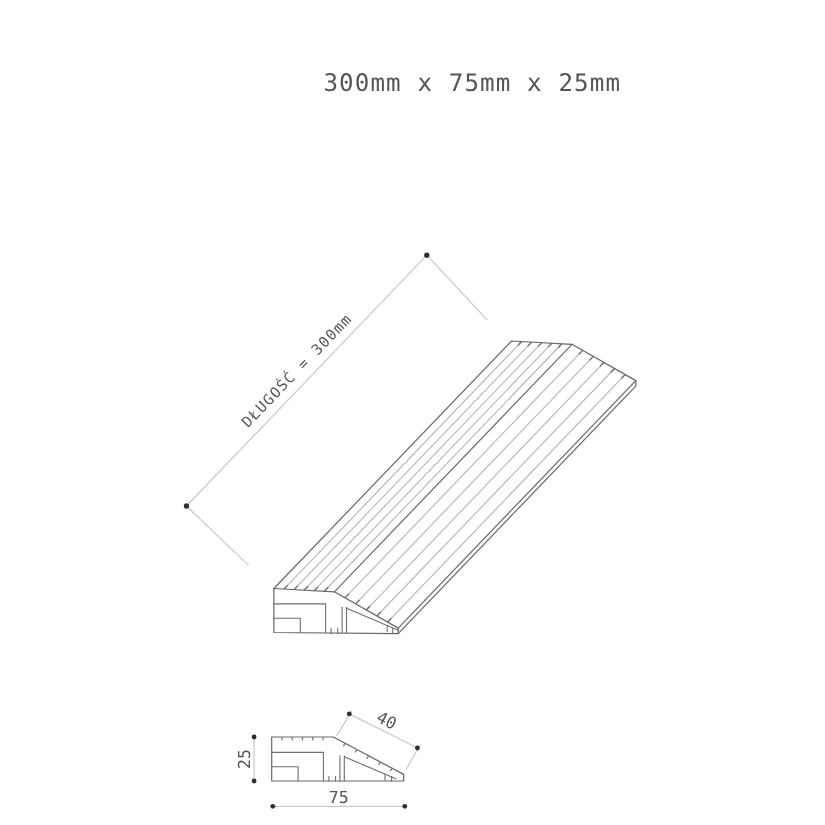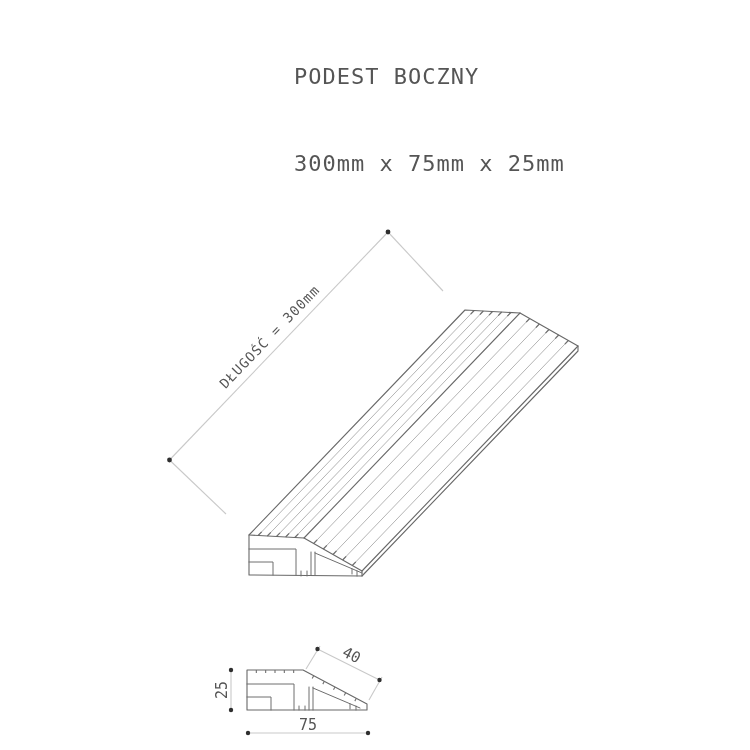--- a/index.html
+++ b/index.html
@@ -18,21 +18,20 @@
   .dim{stroke:#c9c9c9;stroke-width:1.1;fill:none;}
   .dot{fill:#2f2f2f;stroke:none;}
   .dimtext{fill:#555555;font-family:"DejaVu Sans Mono", monospace;}
 </style>
 </head>
 <body>
 
 <div class="canvas">
 
   <div class="title-block">
-    <div>PODEST BOCZNY</div>
     <div>300mm x 75mm x 25mm</div>
   </div>
 
   <svg width="750" height="750" viewBox="0 0 750 750">
 
     <g>
 
       <g>
         <line class="dim" x1="169.5" y1="460" x2="388" y2="232"></line>
         <line class="dim" x1="169.5" y1="460" x2="226" y2="514"></line>

